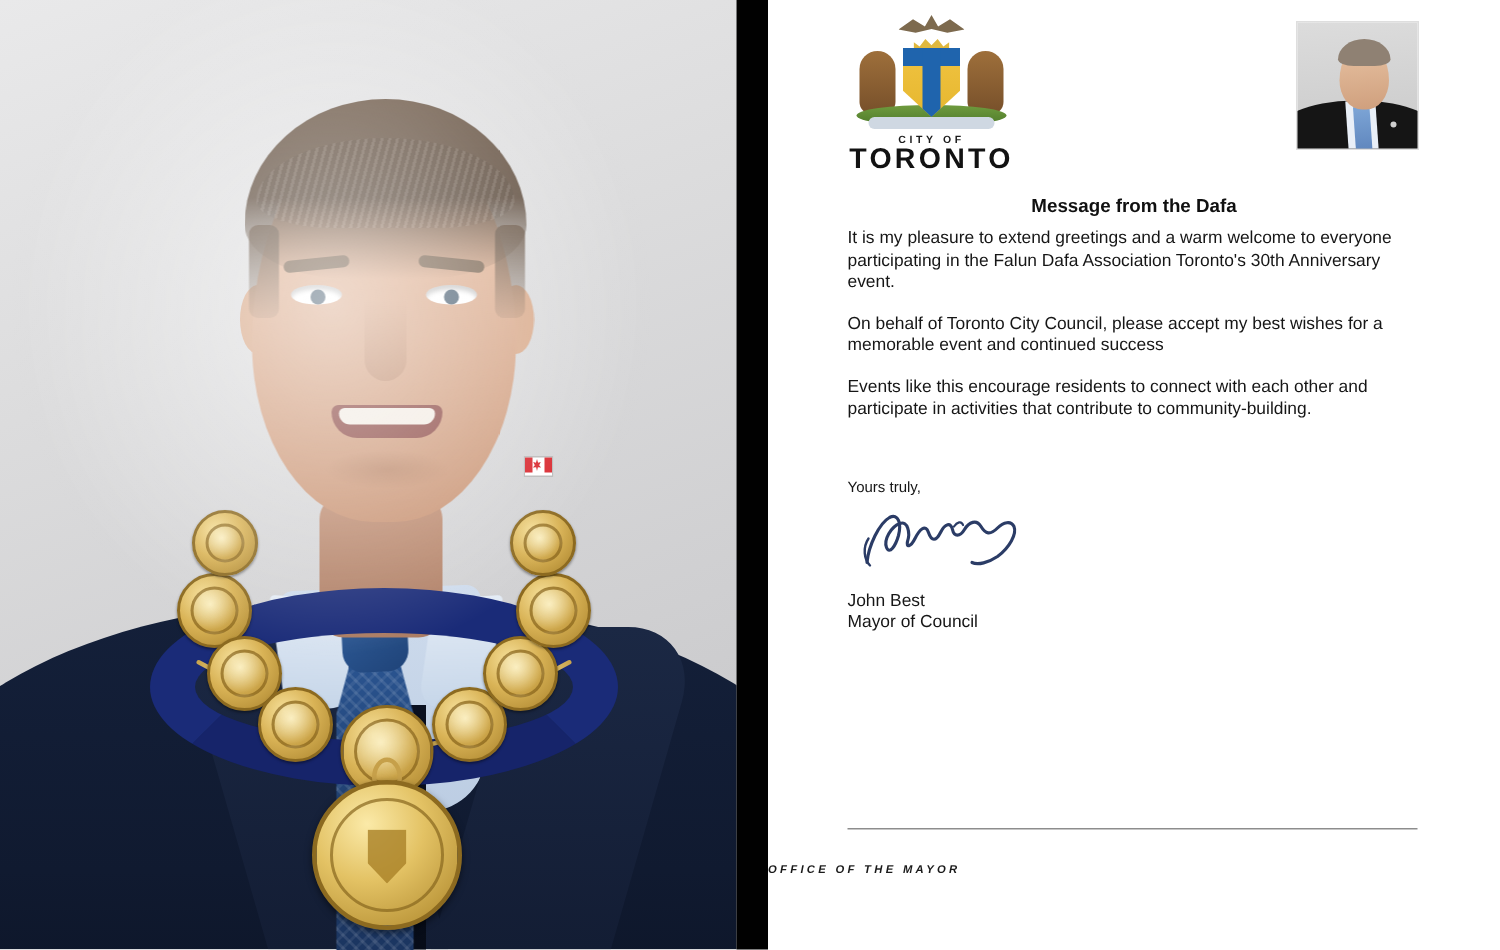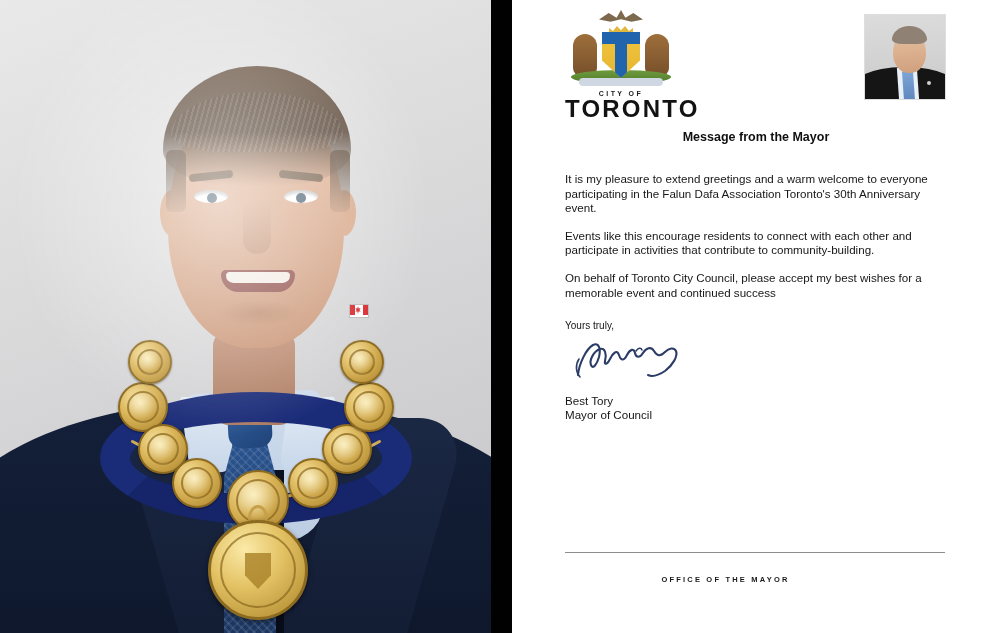--- a/index.html
+++ b/index.html
@@ -393,21 +393,21 @@
   }
   #crest-city-of {
     font-size: 7px;
     letter-spacing: 2.4px;
     color: #1b1b1b;
     text-align: center;
     margin-top: 4px;
     font-weight: 700;
   }
   #crest-toronto {
-    font-size: 24px;
+    font-size: 19px;
     letter-spacing: 2.2px;
     color: #121212;
     text-align: center;
     font-weight: 700;
     line-height: 1;
   }
 
   
   #mayor-photo {
     position: absolute;
@@ -471,21 +471,20 @@
     font-weight: 700;
     color: #101010;
   }
   #letter-body {
     position: absolute;
     left: 53px; top: 152px;
     width: 385px;
     font-size: 11.6px;
     line-height: 14.6px;
     color: #161616;
-    margin-top: 20px;
   }
   #letter-body p { margin: 0 0 13px 0; }
 
   #closing {
     position: absolute;
     left: 53px; top: 320px;
     font-size: 10px;
     color: #161616;
   }
   #signature {
@@ -506,25 +505,25 @@
   #footer-rule {
     position: absolute;
     left: 53px; top: 552px;
     width: 380px; height: 1px;
     background: #8d8d8d;
   }
   #footer-office {
     position: absolute;
     left: 0; top: 575px;
     width: 427px;
-    text-align: center;
     font-size: 7.5px;
     font-weight: 700;
     letter-spacing: 2.2px;
     color: #1a1a1a;
+    font-style: italic;
   }
   #footer-address {
     position: absolute;
     left: 0; top: 586px;
     width: 488px;
     text-align: center;
     font-size: 7.5px;
     font-weight: 700;
     letter-spacing: 0.2px;
     color: #1a1a1a;
@@ -612,40 +611,40 @@
 
     <div id="mayor-photo">
       <div class="mp-suit"></div>
       <div class="mp-shirt"></div>
       <div class="mp-tie"></div>
       <div class="mp-head"></div>
       <div class="mp-hair"></div>
       <div class="mp-pin"></div>
     </div>
 
-    <div id="letter-title">Message from the Mayor</div>
+    <div id="letter-title">Message from the Dafa</div>
 
     <div id="letter-body">
       <p>It is my pleasure to extend greetings and a warm welcome to everyone participating in the Falun Dafa Association Toronto's 30th Anniversary event.</p>
+      <p>On behalf of Toronto City Council, please accept my best wishes for a memorable event and continued success</p>
       <p>Events like this encourage residents to connect with each other and participate in activities that contribute to community-building.</p>
-      <p>On behalf of Toronto City Council, please accept my best wishes for a memorable event and continued success</p>
     </div>
 
     <div id="closing">Yours truly,</div>
 
     <div id="signature">
       <svg width="120" height="46" viewBox="0 0 120 46" fill="none" xmlns="http://www.w3.org/2000/svg">
         <path d="M6 38 C7 27, 14 12, 21 8 C27 5, 29 12, 27 20 C25 27, 21 33, 19 28 C17 23, 22 14, 28 12 C33 10, 35 18, 33 24 C32 28, 35 28, 38 22 C41 16, 45 12, 47 18 C49 24, 52 24, 55 18 C58 12, 62 11, 63 16 C64 21, 68 21, 71 16 C74 11, 79 9, 82 14 C85 19, 88 20, 93 15 C97 11, 102 10, 104 14 C106 19, 101 28, 93 34 C87 38, 80 40, 76 38" stroke="#2b3c66" stroke-width="2.1" stroke-linecap="round" stroke-linejoin="round"></path>
         <path d="M8 40 C4 36, 3 28, 7 22" stroke="#2b3c66" stroke-width="1.6" stroke-linecap="round"></path>
         <path d="M64 14 C66 11, 69 10, 70 13" stroke="#2b3c66" stroke-width="1.5" stroke-linecap="round"></path>
       </svg>
     </div>
 
     <div id="signer-name">
-      <div>Best Tory</div>
+      <div>John Best</div>
       <div>Mayor of Council</div>
     </div>
 
     <div id="footer-rule"></div>
     <div id="footer-office">OFFICE OF THE MAYOR</div>
   </div>
 
 </div>
 
 </body></html>

